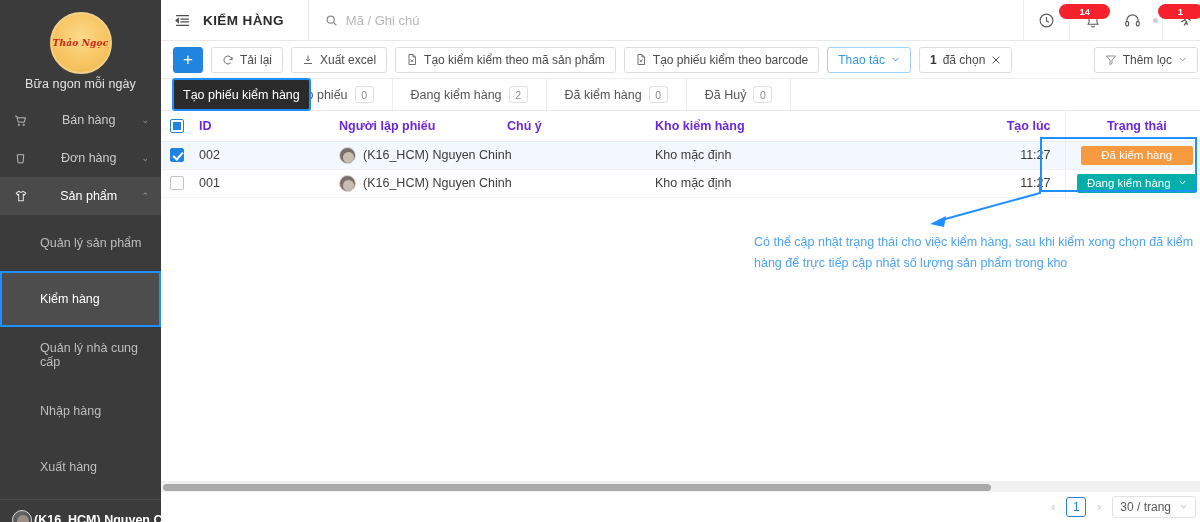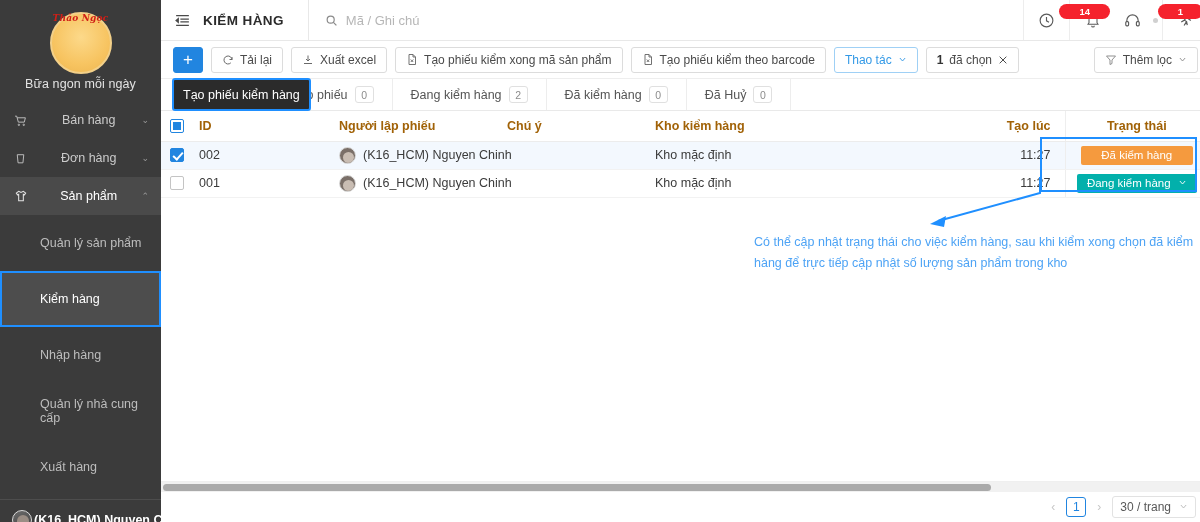--- a/index.html
+++ b/index.html
@@ -12,21 +12,21 @@
 
   
   .sidebar {
     width: 161px; height: 522px; background: #3b3b3b;
     color: #cfcfcf; flex: 0 0 161px; position: relative;
   }
   .logo-wrap { padding-top: 12px; text-align: center; }
   .logo-circle {
     width: 62px; height: 62px; border-radius: 50%;
     background: radial-gradient(circle at 50% 40%, #fcd98a 0%, #f7c461 60%, #edb44e 100%);
-    margin: 0 auto; display: flex; justify-content: center;
+    margin: 0 auto; display: flex; align-items: center; justify-content: center;
     border: 2px solid #f3d089;
   }
   .logo-text {
     font-family: "DejaVu Serif", serif; font-style: italic; font-weight: bold;
     font-size: 9px; color: #d01f17; letter-spacing: .2px; line-height: 1;
   }
   .brand-name {
     text-align: center; font-size: 12.5px; color: #e3e3e3;
     margin-top: 3px; margin-bottom: 10px; letter-spacing: .1px;
   }
@@ -138,21 +138,21 @@
     position: absolute; left: 12px; top: 0px; height: 31px;
     background: #2b2b2b; color: #fff; font-size: 12.5px;
     display: flex; align-items: center; padding: 0 10px; border-radius: 2px;
     outline: 2px solid #1f8fff; outline-offset: -1px; z-index: 20; white-space: nowrap;
   }
 
   
   .table-wrap { flex: 1; overflow: hidden; position: relative; background: #fff; }
   table { width: 100%; border-collapse: collapse; table-layout: fixed; }
   thead th {
-    height: 30px; font-size: 12.5px; color: #a16207; font-weight: bold;
+    height: 30px; font-size: 12.5px; color: #6d28d9; font-weight: bold;
     text-align: left; border-bottom: 1px solid #ececec; padding: 1px 6px;
     background: #fff; white-space: nowrap;
   }
   tbody td {
     height: 28px; font-size: 12.5px; color: #3b3b3b; padding: 0 6px;
     border-bottom: 1px solid #f2f2f2; white-space: nowrap;
   }
   tr.sel td { background: #f3f8fe; }
   .col-chk { width: 32px; text-align: center; }
   .col-id { width: 140px; }
@@ -271,24 +271,24 @@
       <span class="chev">⌃</span>
     </div>
 
     <div class="sub-item">
       <span>Quản lý sản phẩm</span>
     </div>
     <div class="sub-item active">
       <span>Kiểm hàng</span>
     </div>
     <div class="sub-item">
+      <span>Quản lý nhà cung cấp</span>
+    </div>
+    <div class="sub-item">
       <span>Nhập hàng</span>
-    </div>
-    <div class="sub-item">
-      <span>Quản lý nhà cung cấp</span>
     </div>
     <div class="sub-item">
       <span>Xuất hàng</span>
     </div>
 
     <div class="divider"></div>
 
     <div class="user-row">
       <span class="avatar-sm"></span>
       <span class="user-name">(K16_HCM) Nguyen Chinh</span>
@@ -389,21 +389,21 @@
         <span>Xuất excel</span>
       </button>
       <button class="btn">
         <span class="icn">
           <svg width="12" height="13" viewBox="0 0 24 24" fill="none" stroke="#6a6a6a" stroke-width="1.9">
             <path d="M6 2h8l5 5v15H6z"></path>
               <path d="M14 2v5h5"></path>
               <path d="M9.5 12l5 5M14.5 12l-5 5"></path>
           </svg>
         </span>
-        <span>Tạo phiếu kiểm xong mã sản phẩm</span>
+        <span>Tạo kiểm kiểm theo mã sản phẩm</span>
       </button>
       <button class="btn">
         <span class="icn">
           <svg width="12" height="13" viewBox="0 0 24 24" fill="none" stroke="#6a6a6a" stroke-width="1.9">
             <path d="M6 2h8l5 5v15H6z"></path>
               <path d="M14 2v5h5"></path>
               <path d="M9.5 12l5 5M14.5 12l-5 5"></path>
           </svg>
         </span>
         <span>Tạo phiếu kiểm theo barcode</span>

